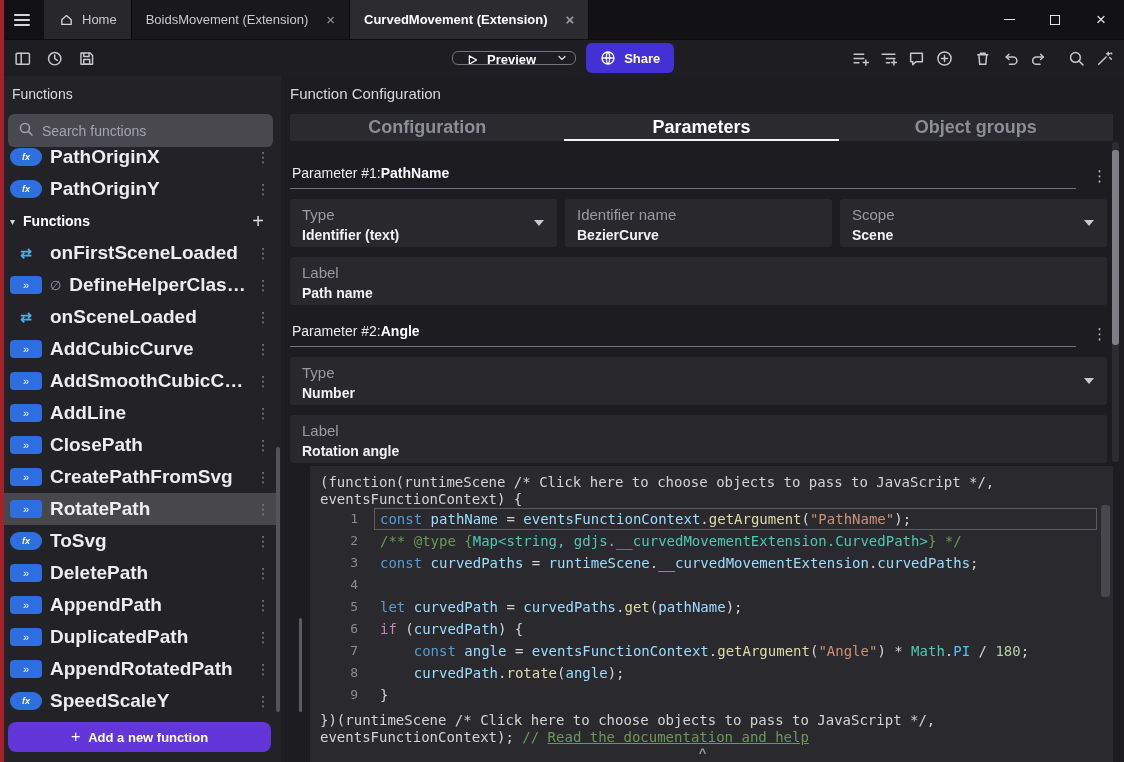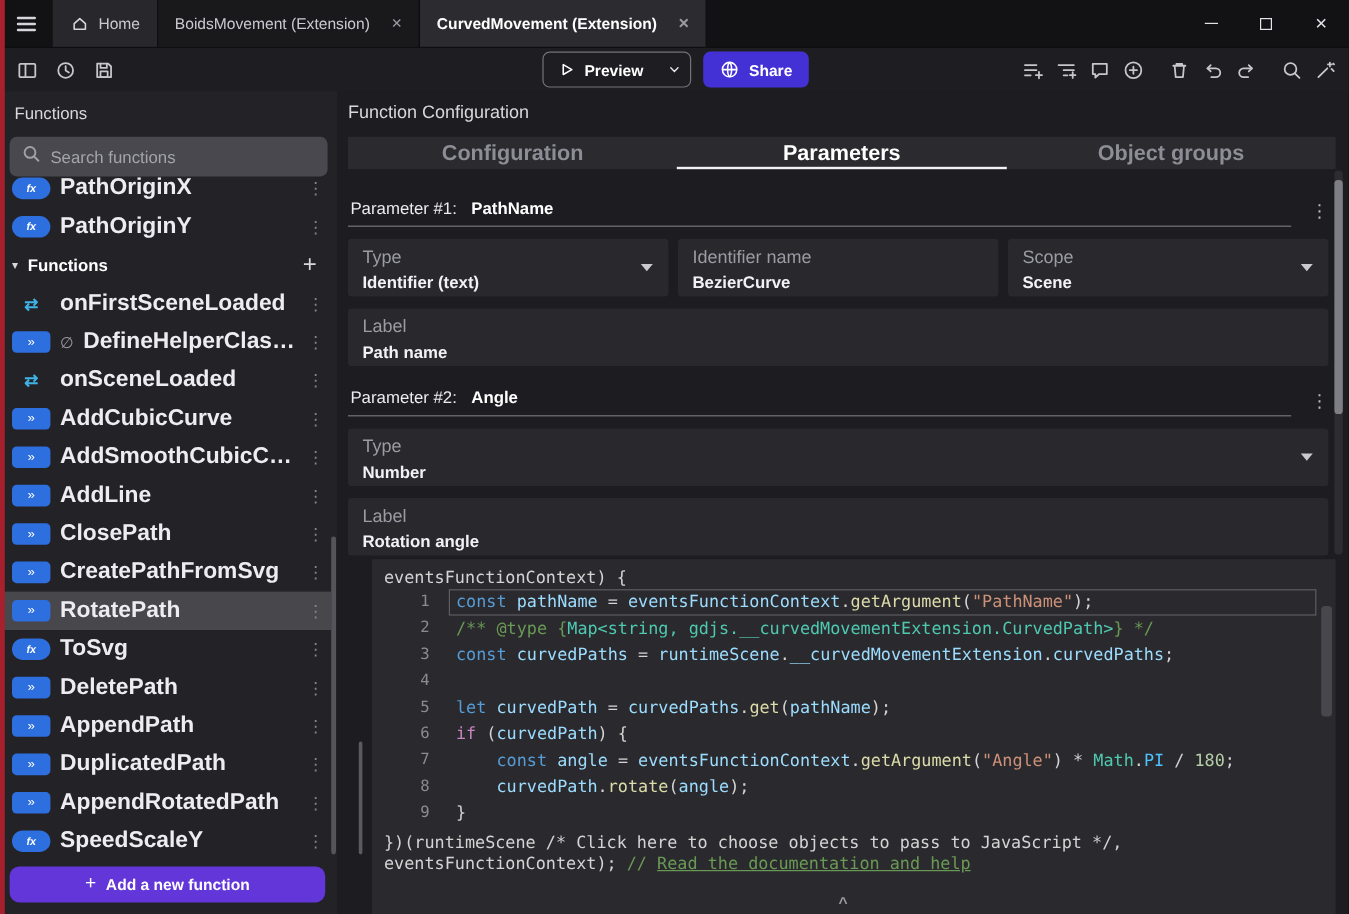--- a/index.html
+++ b/index.html
@@ -20,21 +20,21 @@
 .win-controls{display:flex;align-items:stretch}
 .win-btn{width:46px;display:flex;align-items:center;justify-content:center;color:#e4e4e8;font-size:17px;cursor:pointer}
 .minbar{display:inline-block;width:11px;height:1.5px;background:#e4e4e8}
 .maxbox{display:inline-block;width:10px;height:10px;border:1.3px solid #e4e4e8}
 
 .toolbar{position:absolute;top:40px;left:0;right:0;height:36px;background:#1e1e22;z-index:25}
 .tb-left{position:absolute;left:10px;top:0;height:36px;display:flex;align-items:center;gap:8px}
 .tbicon{width:24px;height:24px;display:flex;align-items:center;justify-content:center;color:#c6c6cc;cursor:pointer}
 .tbicon svg{display:block}
 .preview-group{position:absolute;left:452px;top:3px;height:30px;display:flex;align-items:center;gap:10px}
-.preview-btn{display:flex;align-items:center;height:30px;border:1px solid #72727a;border-radius:6px;color:#fff;overflow:hidden}
+.preview-btn{display:flex;align-items:flex-start;height:14px;border:1px solid #72727a;border-radius:6px;color:#fff;overflow:hidden}
 .preview-main{display:flex;align-items:center;gap:8px;padding:0 12px;font-size:13px;font-weight:bold;cursor:pointer}
 .preview-divider{width:1px;background:#72727a}
 .preview-caret{width:26px;display:flex;align-items:center;justify-content:center;cursor:pointer;color:#e6e6ea}
 .share-btn{display:flex;align-items:center;gap:8px;height:30px;padding:0 14px;background:var(--share-blue,#4431d6);border:none;border-radius:6px;color:#fff;font-size:13px;font-weight:bold;font-family:inherit;cursor:pointer}
 .tb-right{position:absolute;right:8px;top:0;height:36px;display:flex;align-items:center;gap:14px}
 .tb-group{display:flex;align-items:center;gap:4px}
 
 .sidebar{position:absolute;top:76px;left:0;width:281px;bottom:0;background:#232327;z-index:20}
 .sidebar-title{padding:10px 12px 0;font-size:14px;color:#d9d9dd}
 .searchbox{margin:12px 8px 0;height:33px;background:#48484e;border-radius:6px;display:flex;align-items:center;gap:8px;padding:0 10px;cursor:text;color:#9fa0a8}
@@ -59,21 +59,21 @@
 
 .main{position:absolute;top:76px;left:281px;right:0;bottom:0;background:#1d1d21}
 .main-header{height:38px;padding:9px 0 0 9px;font-size:15px;color:#d8d8dc}
 .main-tabs{margin:0 11px 0 9px;height:27px;background:#2a2a2f;display:flex}
 .mtab{flex:1;display:flex;align-items:center;justify-content:center;font-size:18px;font-weight:bold;color:#8d8d96;position:relative;cursor:pointer}
 .mtab.active{color:#fff}
 .mtab.active::after{content:"";position:absolute;left:0;right:0;bottom:0;height:2px;background:var(--tab-active-underline,#f2f2f4)}
 .params{margin:24px 17px 0 9px}
 .param-block + .param-block{margin-top:18px}
 .param-header{display:flex;align-items:flex-end}
-.ph-line{flex:1;display:flex;align-items:baseline;gap:12px;border-bottom:1px solid #74747c;padding:0 0 7px 2px}
+.ph-line{flex:1;display:flex;align-items:baseline;gap:0;border-bottom:1px solid #74747c;padding:0 0 7px 2px}
 .ph-prefix{font-size:14px;color:#ececef}
 .ph-name{font-size:14px;font-weight:bold;color:#fff}
 .ph-dots{margin-left:16px;margin-bottom:4px;color:#b9b9c0;font-size:15px;cursor:pointer}
 .f-row{display:flex;gap:8px;margin-top:10px}
 .field{flex:1;height:48px;background:#28282d;border-radius:3px;padding:7px 12px 0;position:relative;cursor:pointer}
 .f-label{font-size:15px;color:#9b9ba3}
 .f-value{font-size:14px;font-weight:bold;color:#f2f2f5;margin-top:4px;white-space:nowrap}
 .f-caret{position:absolute;right:13px;top:21px;width:0;height:0;border-left:5px solid transparent;border-right:5px solid transparent;border-top:6px solid #c9c9cf}
 
 .code-editor{position:absolute;left:29px;right:11px;top:390px;bottom:0;background:#2a2a2e;font-family:"DejaVu Sans Mono",monospace;font-size:14px;color:var(--c-pl,#d4d4d4)}
@@ -417,20 +417,21 @@
             <div class="field">
               <div class="f-label">Label</div>
               <div class="f-value">Rotation angle</div>
             </div>
           </div>
         </div>
       </div>
 
     <div class="code-editor">
       <div class="code-header" id="code-header">
+          <div class="chl"><span class="tk-pl">(function(runtimeScene /* Click here to choose objects to pass to JavaScript */,</span></div>
           <div class="chl"><span class="tk-pl">eventsFunctionContext) {</span></div>
         </div>
       <div class="code-lines" id="code-lines">
           <div class="cl-row current"><span class="cl-num">1</span><span class="cl-code"><span class="tk-kw">const</span><span class="tk-pl"> </span><span class="tk-vr">pathName</span><span class="tk-pl"> = </span><span class="tk-vr">eventsFunctionContext</span><span class="tk-pl">.</span><span class="tk-fn">getArgument</span><span class="tk-pl">(</span><span class="tk-st">"PathName"</span><span class="tk-pl">);</span></span></div>
           <div class="cl-row"><span class="cl-num">2</span><span class="cl-code"><span class="tk-cm">/** @type {</span><span class="tk-ty">Map&lt;string, gdjs.__curvedMovementExtension.CurvedPath&gt;</span><span class="tk-cm">} */</span></span></div>
           <div class="cl-row"><span class="cl-num">3</span><span class="cl-code"><span class="tk-kw">const</span><span class="tk-pl"> </span><span class="tk-vr">curvedPaths</span><span class="tk-pl"> = </span><span class="tk-vr">runtimeScene</span><span class="tk-pl">.</span><span class="tk-vr">__curvedMovementExtension</span><span class="tk-pl">.</span><span class="tk-vr">curvedPaths</span><span class="tk-pl">;</span></span></div>
           <div class="cl-row"><span class="cl-num">4</span><span class="cl-code"></span></div>
           <div class="cl-row"><span class="cl-num">5</span><span class="cl-code"><span class="tk-kw">let</span><span class="tk-pl"> </span><span class="tk-vr">curvedPath</span><span class="tk-pl"> = </span><span class="tk-vr">curvedPaths</span><span class="tk-pl">.</span><span class="tk-fn">get</span><span class="tk-pl">(</span><span class="tk-vr">pathName</span><span class="tk-pl">);</span></span></div>
           <div class="cl-row"><span class="cl-num">6</span><span class="cl-code"><span class="tk-ct">if</span><span class="tk-pl"> (</span><span class="tk-vr">curvedPath</span><span class="tk-pl">) {</span></span></div>
           <div class="cl-row"><span class="cl-num">7</span><span class="cl-code"><span class="tk-pl">    </span><span class="tk-kw">const</span><span class="tk-pl"> </span><span class="tk-vr">angle</span><span class="tk-pl"> = </span><span class="tk-vr">eventsFunctionContext</span><span class="tk-pl">.</span><span class="tk-fn">getArgument</span><span class="tk-pl">(</span><span class="tk-st">"Angle"</span><span class="tk-pl">) * </span><span class="tk-ty">Math</span><span class="tk-pl">.</span><span class="tk-cn">PI</span><span class="tk-pl"> / </span><span class="tk-nm">180</span><span class="tk-pl">;</span></span></div>

